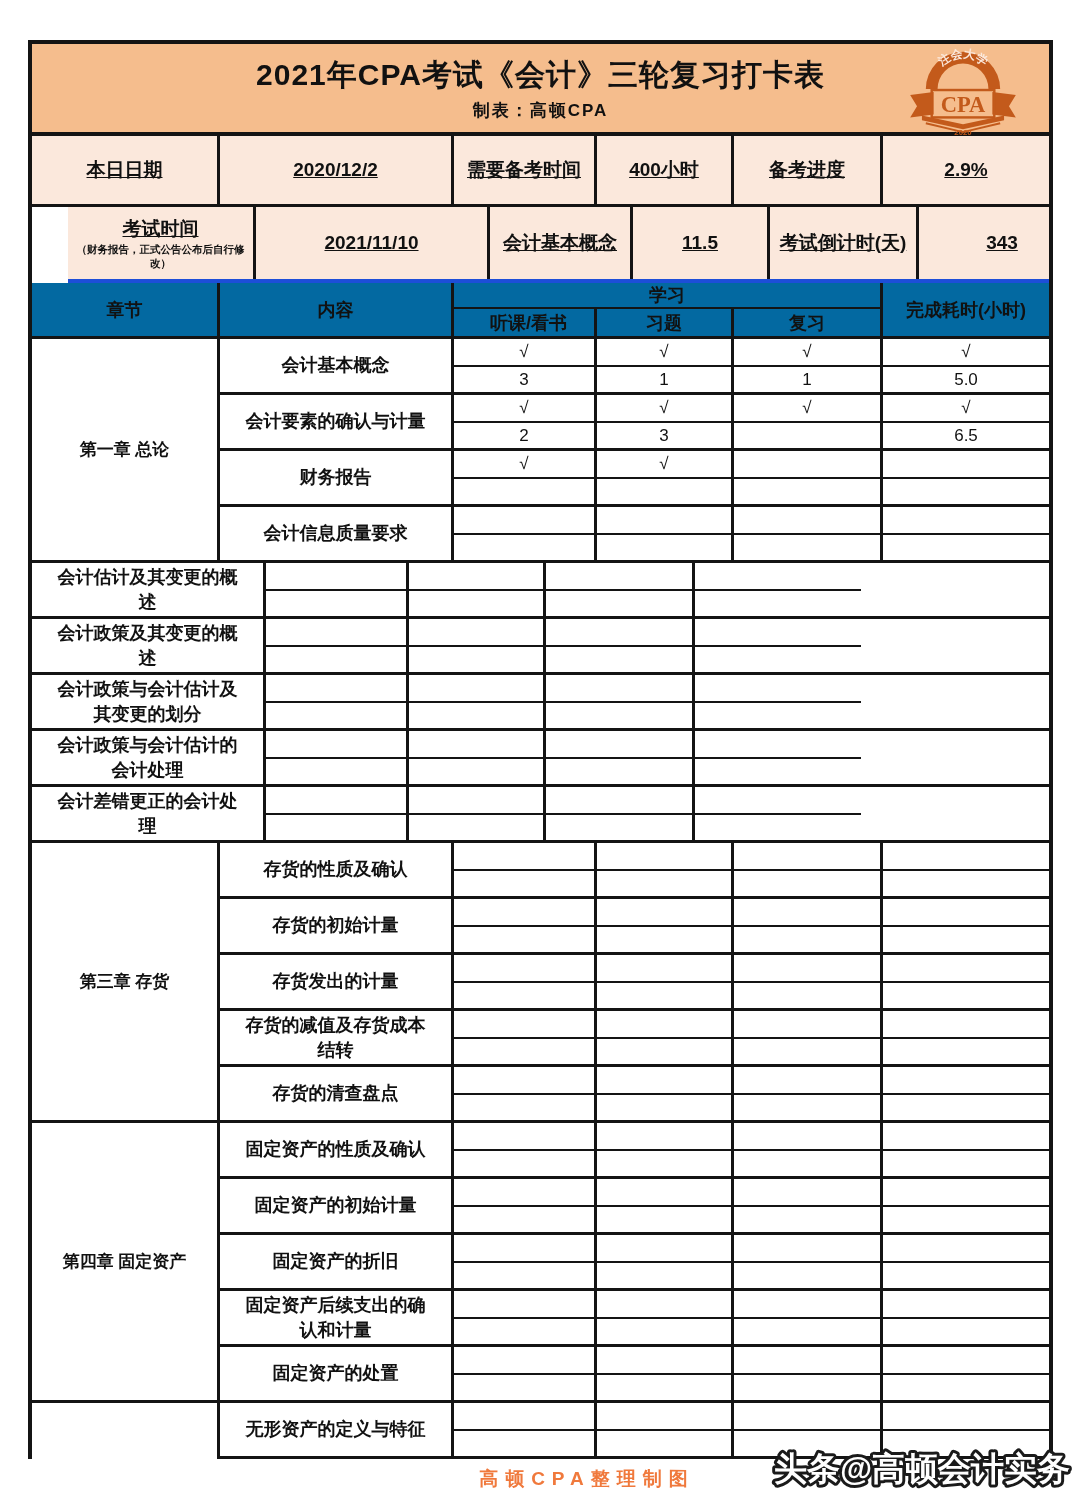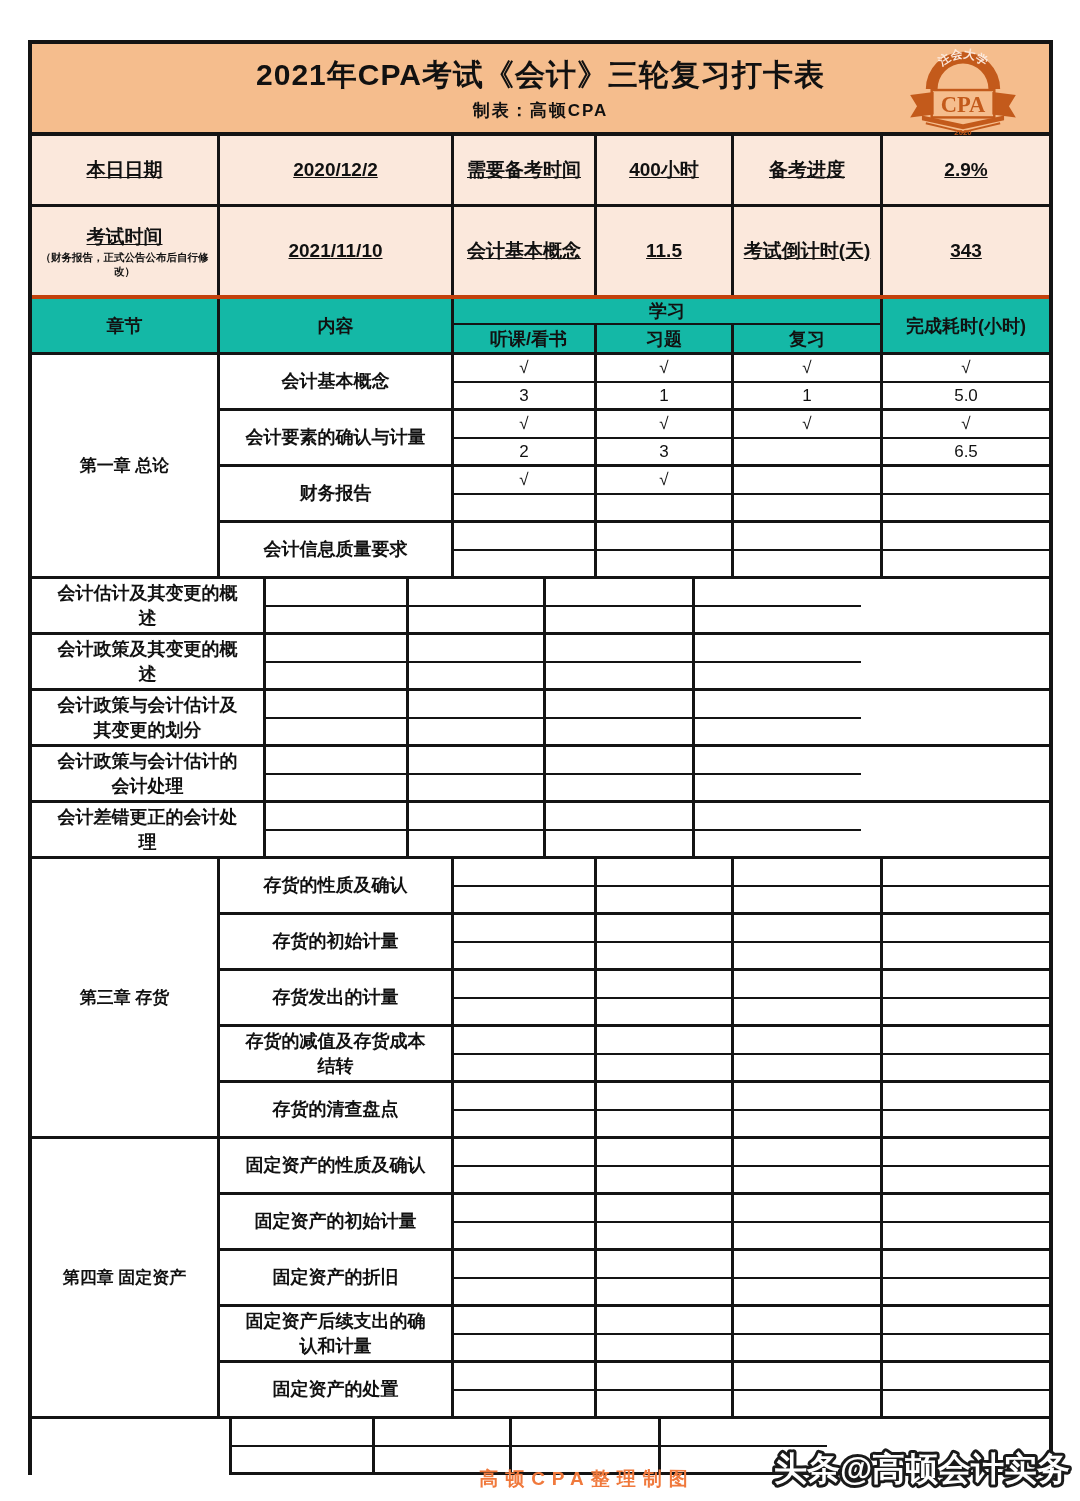--- a/index.html
+++ b/index.html
@@ -17,34 +17,34 @@
     border-bottom:4px solid #141414; position:relative;
     display:flex; flex-direction:column; align-items:center; justify-content:center;
   }
   .title { font-size:30px; font-weight:bold; letter-spacing:1px; }
   .subtitle { font-size:17px; font-weight:bold; letter-spacing:2px; margin-top:3px; }
   .logo { position:absolute; right:26px; top:2px; width:120px; height:90px; }
   
   .grid6 { display:grid; grid-template-columns:188px 234px 143px 137px 149px 166px; box-sizing:border-box; }
   .info { background:#FBE8DC; }
   .info1 { height:71px; border-bottom:3px solid #141414; }
-  .info2 { height:92px; border-bottom:4px solid #c2410c; }
+  .info2 { height:76px; border-bottom:4px solid #1d4ed8;margin-left:36px; }
   .cell {
     display:flex; align-items:center; justify-content:center; text-align:center;
     box-sizing:border-box; border-right:3px solid #141414;
   }
   .cell.last { border-right:none; }
   .info-txt { font-weight:bold; font-size:19px;text-decoration:underline; }
   .stack { flex-direction:column; }
   .info-note { font-size:10.5px; font-weight:bold; line-height:1.3; padding:0 6px; margin-top:1px; }
   
   .thead {
     display:grid; grid-template-columns:188px 234px 143px 137px 149px 166px;
     grid-template-rows:26px 27px; height:56px; box-sizing:border-box;
-    border-bottom:3px solid #141414; font-weight:bold; font-size:18px; background:#14b8a6;
+    border-bottom:3px solid #141414; font-weight:bold; font-size:18px; background:#0369a1;
   }
   .th { display:flex; align-items:center; justify-content:center; box-sizing:border-box; border-right:3px solid #141414; }
   .th-chapter { grid-column:1; grid-row:1/3; }
   .th-content { grid-column:2; grid-row:1/3; }
   .th-study   { grid-column:3/6; grid-row:1; border-bottom:2px solid #141414; }
   .th-s1 { grid-column:3; grid-row:2;padding-left:9px; }
   .th-s2 { grid-column:4; grid-row:2; }
   .th-s3 { grid-column:5; grid-row:2; }
   .th-total { grid-column:6; grid-row:1/3; border-right:none; }
   
@@ -401,20 +401,21 @@
               <div class="mark-cell r2"></div>
               <div class="mark-cell r2 c4"></div>
             </div>
           </div>
         </div>
       </div>
       <div class="chapter-row">
         <div class="chapter-cell"></div>
         <div class="chapter-items">
           <div class="item-row">
+            <div class="content-cell">无形资产的定义与特征</div>
             <div class="marks">
               <div class="mark-cell r1"></div>
               <div class="mark-cell r1"></div>
               <div class="mark-cell r1"></div>
               <div class="mark-cell r1 c4"></div>
               <div class="mark-cell r2"></div>
               <div class="mark-cell r2"></div>
               <div class="mark-cell r2"></div>
               <div class="mark-cell r2 c4"></div>
             </div>

